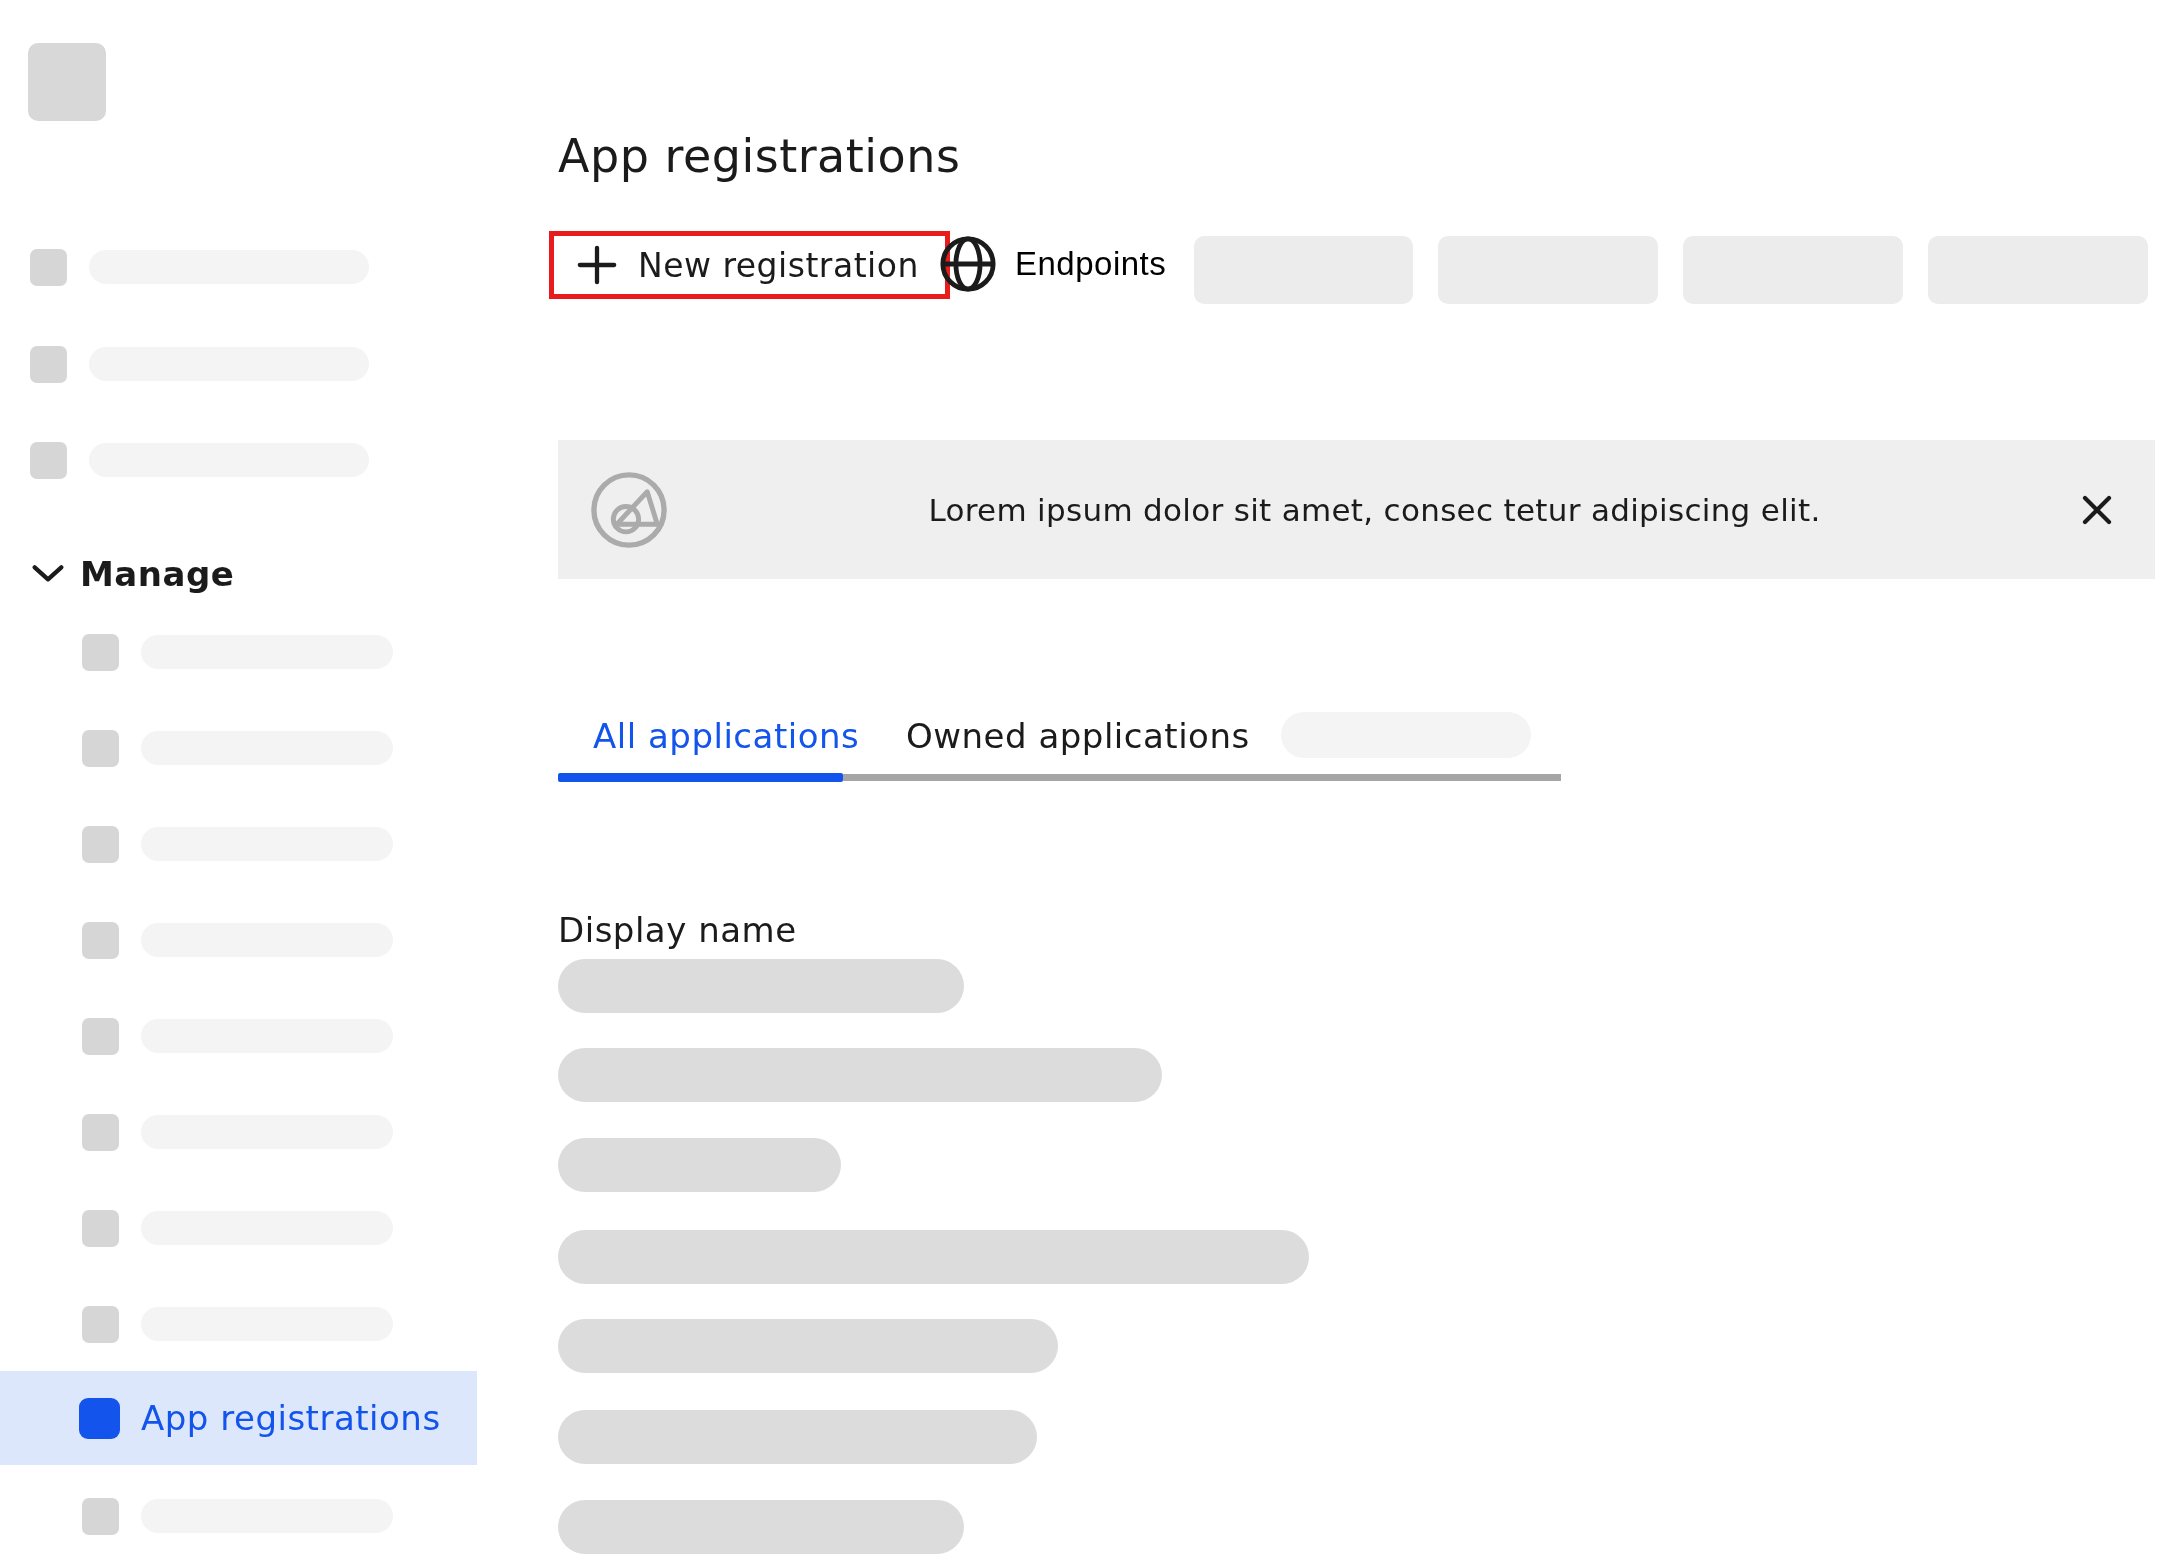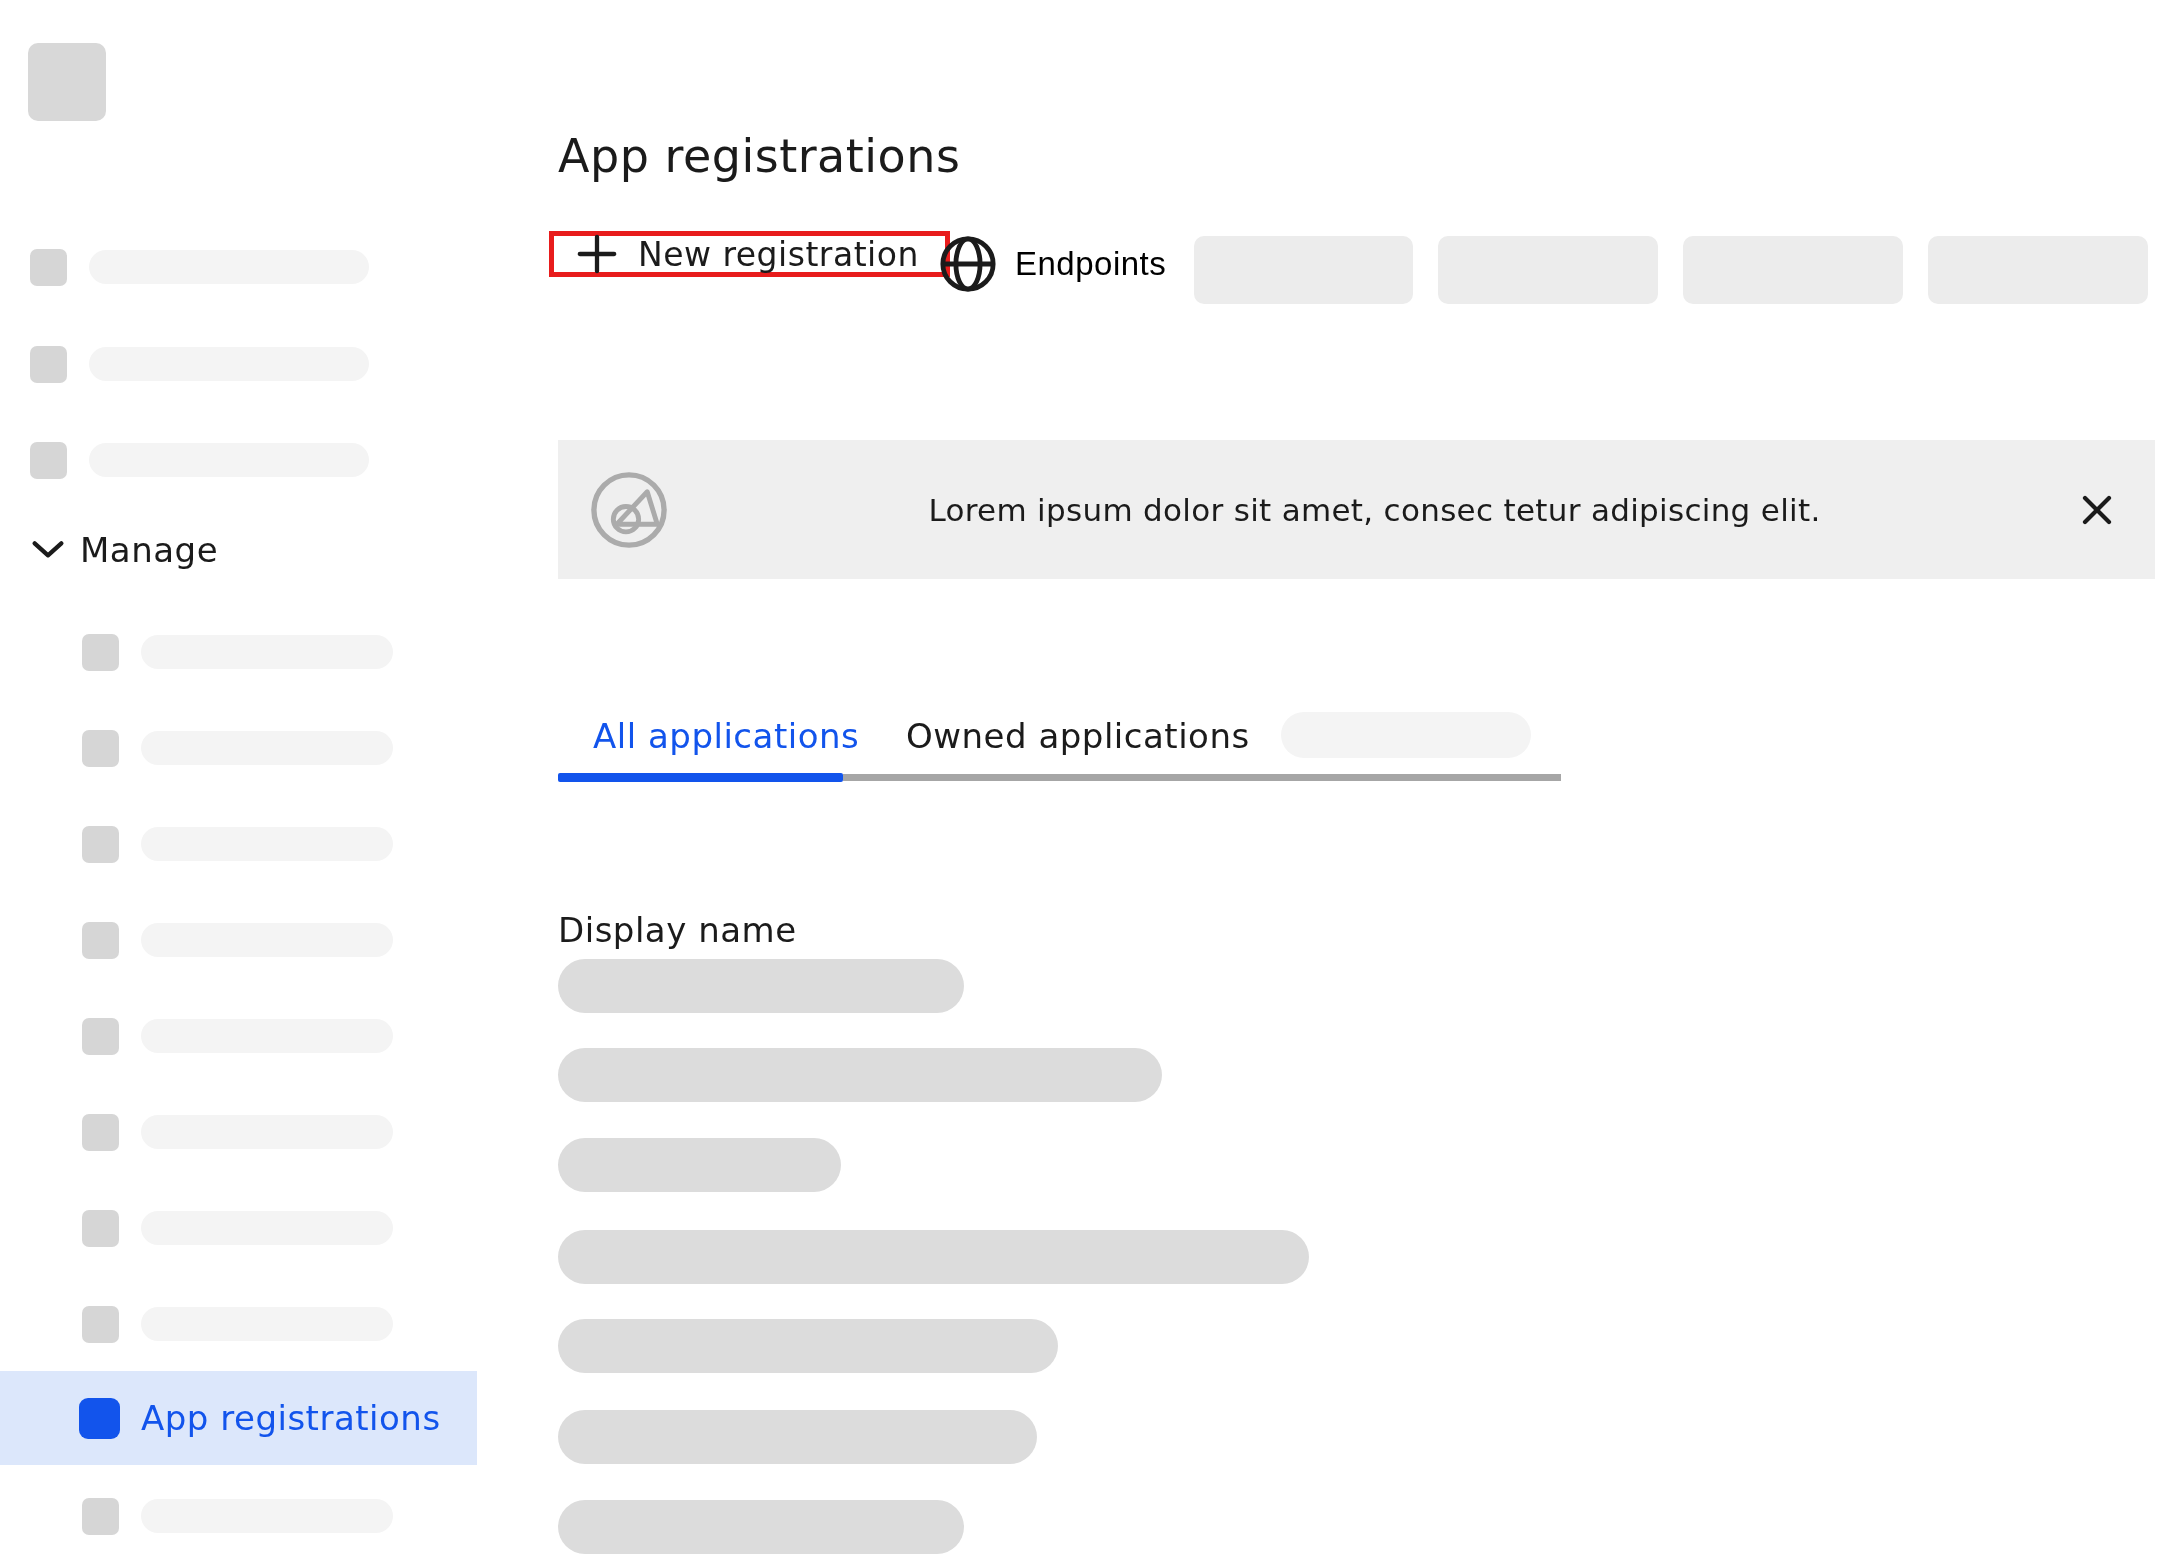--- a/index.html
+++ b/index.html
@@ -23,21 +23,21 @@
     display:flex;align-items:center;gap:21px;padding-left:79px;box-sizing:border-box;
   }
   .active-sq{width:41px;height:41px;background:#1254ec;border-radius:9px;flex:0 0 auto;}
   .active-label{font-size:34px;color:#1254ec;letter-spacing:0.5px;white-space:nowrap;}
 
   
   .page-title{left:558px;top:98px;font-size:46px;font-weight:500;letter-spacing:0.5px;}
 
   
   .new-reg-btn{
-    left:549px;top:231px;height:46px;box-sizing:border-box;
+    left:549px;top:231px;height:68px;box-sizing:border-box;
     border:5px solid #e81c1c;background:#ffffff;
     display:flex;align-items:center;gap:20px;padding:0 26px 0 22px;cursor:pointer;
   }
   .btn-label{font-size:33px;letter-spacing:0.5px;white-space:nowrap;}
   .endpoints-btn{
     left:933px;top:231px;height:66px;display:flex;align-items:center;gap:18px;
     padding:0 6px;cursor:pointer;background:transparent;border:none;
   }
   .ghost-btn{top:236px;height:68px;background:#ececec;border-radius:10px;border:none;cursor:pointer;}
   .ghost-1{left:1194px;width:219px;}
@@ -88,21 +88,21 @@
     </div>
     <div class="abs side-row" style="left:30px;top:345px;">
       <span class="side-sq"></span>
       <span class="side-pill pill-top"></span>
     </div>
     <div class="abs side-row" style="left:30px;top:441px;">
       <span class="side-sq"></span>
       <span class="side-pill pill-top"></span>
     </div>
 
-    <div class="abs manage-row" style="left:32px;top:528px;height:44px;">
+    <div class="abs manage-row" style="left:32px;top:552px;height:44px;font-weight:bold;">
       <svg class="icon" width="32" height="20" viewBox="0 0 24 14">
         <path d="M2 2 L12 11 L22 2" fill="none" stroke="#1b1b1b" stroke-width="3.2" stroke-linecap="round" stroke-linejoin="round"></path>
       </svg>
       <span class="manage-label">Manage</span>
     </div>
 
     <div class="abs side-row" style="left:82px;top:633px;">
       <span class="side-sq"></span>
       <span class="side-pill pill-sub"></span>
     </div>

